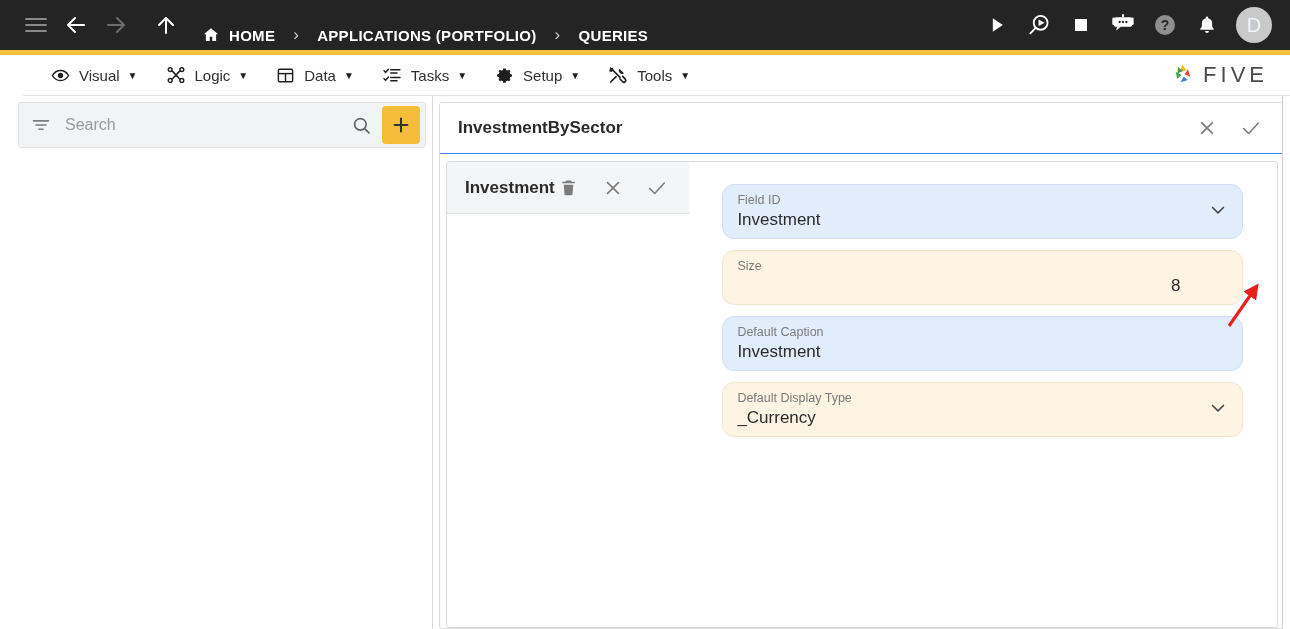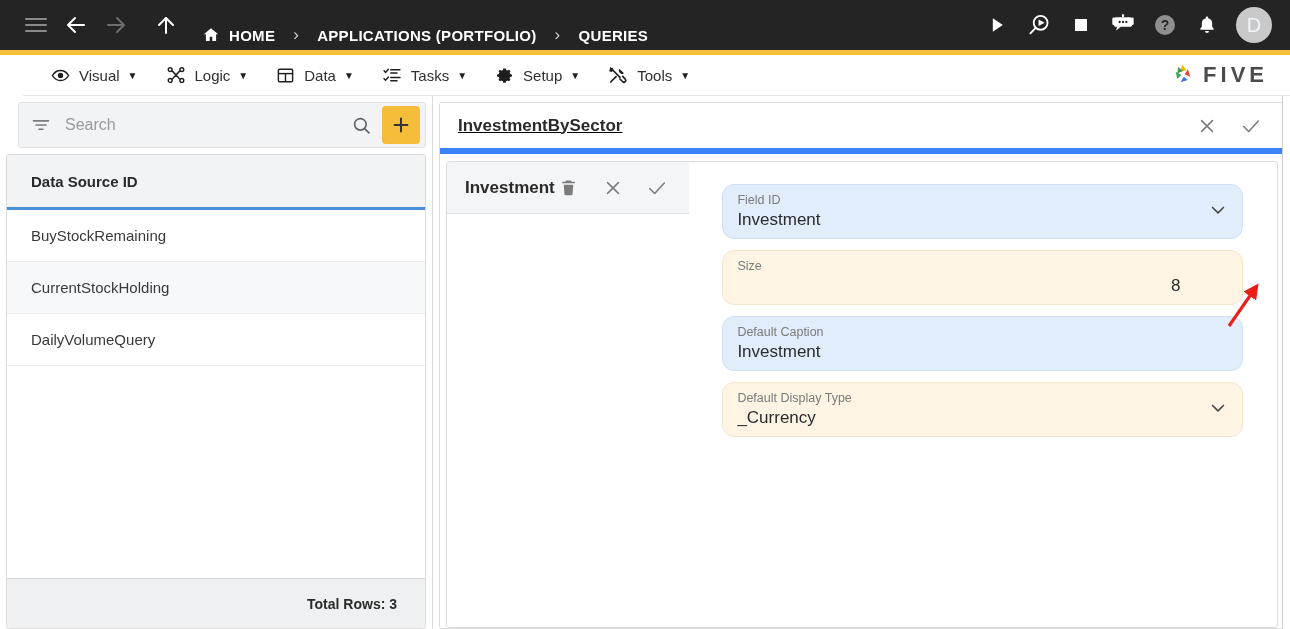--- a/index.html
+++ b/index.html
@@ -87,21 +87,21 @@
   .menu-item .mi-icon { display: flex; margin-right: 9px; color: #1e1e1e; }
   .menu-item .mi-caret { margin-left: 8px; font-size: 10px; color: #1e1e1e; }
   .logo {
     margin-left: auto;
     display: flex; align-items: center;
     padding-right: 22px;
   }
   .logo-mark { margin-right: 7px; display: flex; }
   .logo-text {
     font-size: 22px; letter-spacing: 4px;
-    color: #4b4b4b; font-weight: 700;
+    color: #4b4b4b; font-weight: 400;
   }
 
   
   .workarea {
     display: flex;
     height: 533px;
     background: #ffffff;
     position: relative;
   }
 
@@ -197,23 +197,22 @@
     display: flex; flex-direction: column;
     flex: 1 1 auto;
     min-height: 0;
     overflow: hidden;
   }
   .card-header {
     height: 51px;
     display: flex; align-items: center;
     padding: 0 18px 0 18px;
     background: #ffffff;
-    border-bottom: 6px solid #3b82f6;
+    border-bottom: 1px solid #3b82f6;
     flex: 0 0 auto;
-    text-decoration: underline;
   }
   .card-title {
     font-size: 17px; font-weight: 700; color: #2a2a2a;
   }
   .card-actions {
     margin-left: auto;
     display: flex; align-items: center; gap: 16px;
   }
   .act-icon {
     width: 28px; height: 28px;
@@ -506,29 +505,20 @@
           </svg>
       </span>
       <button class="add-btn">
         <svg width="22" height="22" viewBox="0 0 24 24" fill="none" stroke="#333" stroke-width="2.2" stroke-linecap="round">
             <line x1="12" y1="5" x2="12" y2="19"></line>
             <line x1="5" y1="12" x2="19" y2="12"></line>
           </svg>
       </button>
     </div>
 
-    <div class="grid-card">
-      <div class="grid-head">Data Source ID</div>
-      <div class="grid-rows">
-        <div class="grid-row">BuyStockRemaining</div>
-        <div class="grid-row alt">CurrentStockHolding</div>
-        <div class="grid-row">DailyVolumeQuery</div>
-      </div>
-      <div class="grid-foot">Total Rows: 3</div>
-    </div>
   </div>
 
   <div class="right-panel">
     <div class="card-outer">
 
       <div class="card-header">
         <div class="card-title">InvestmentBySector</div>
         <div class="card-actions">
           <span class="act-icon">
             <svg width="20" height="20" viewBox="0 0 24 24" fill="none" stroke="currentColor" stroke-width="1.9" stroke-linecap="round">

